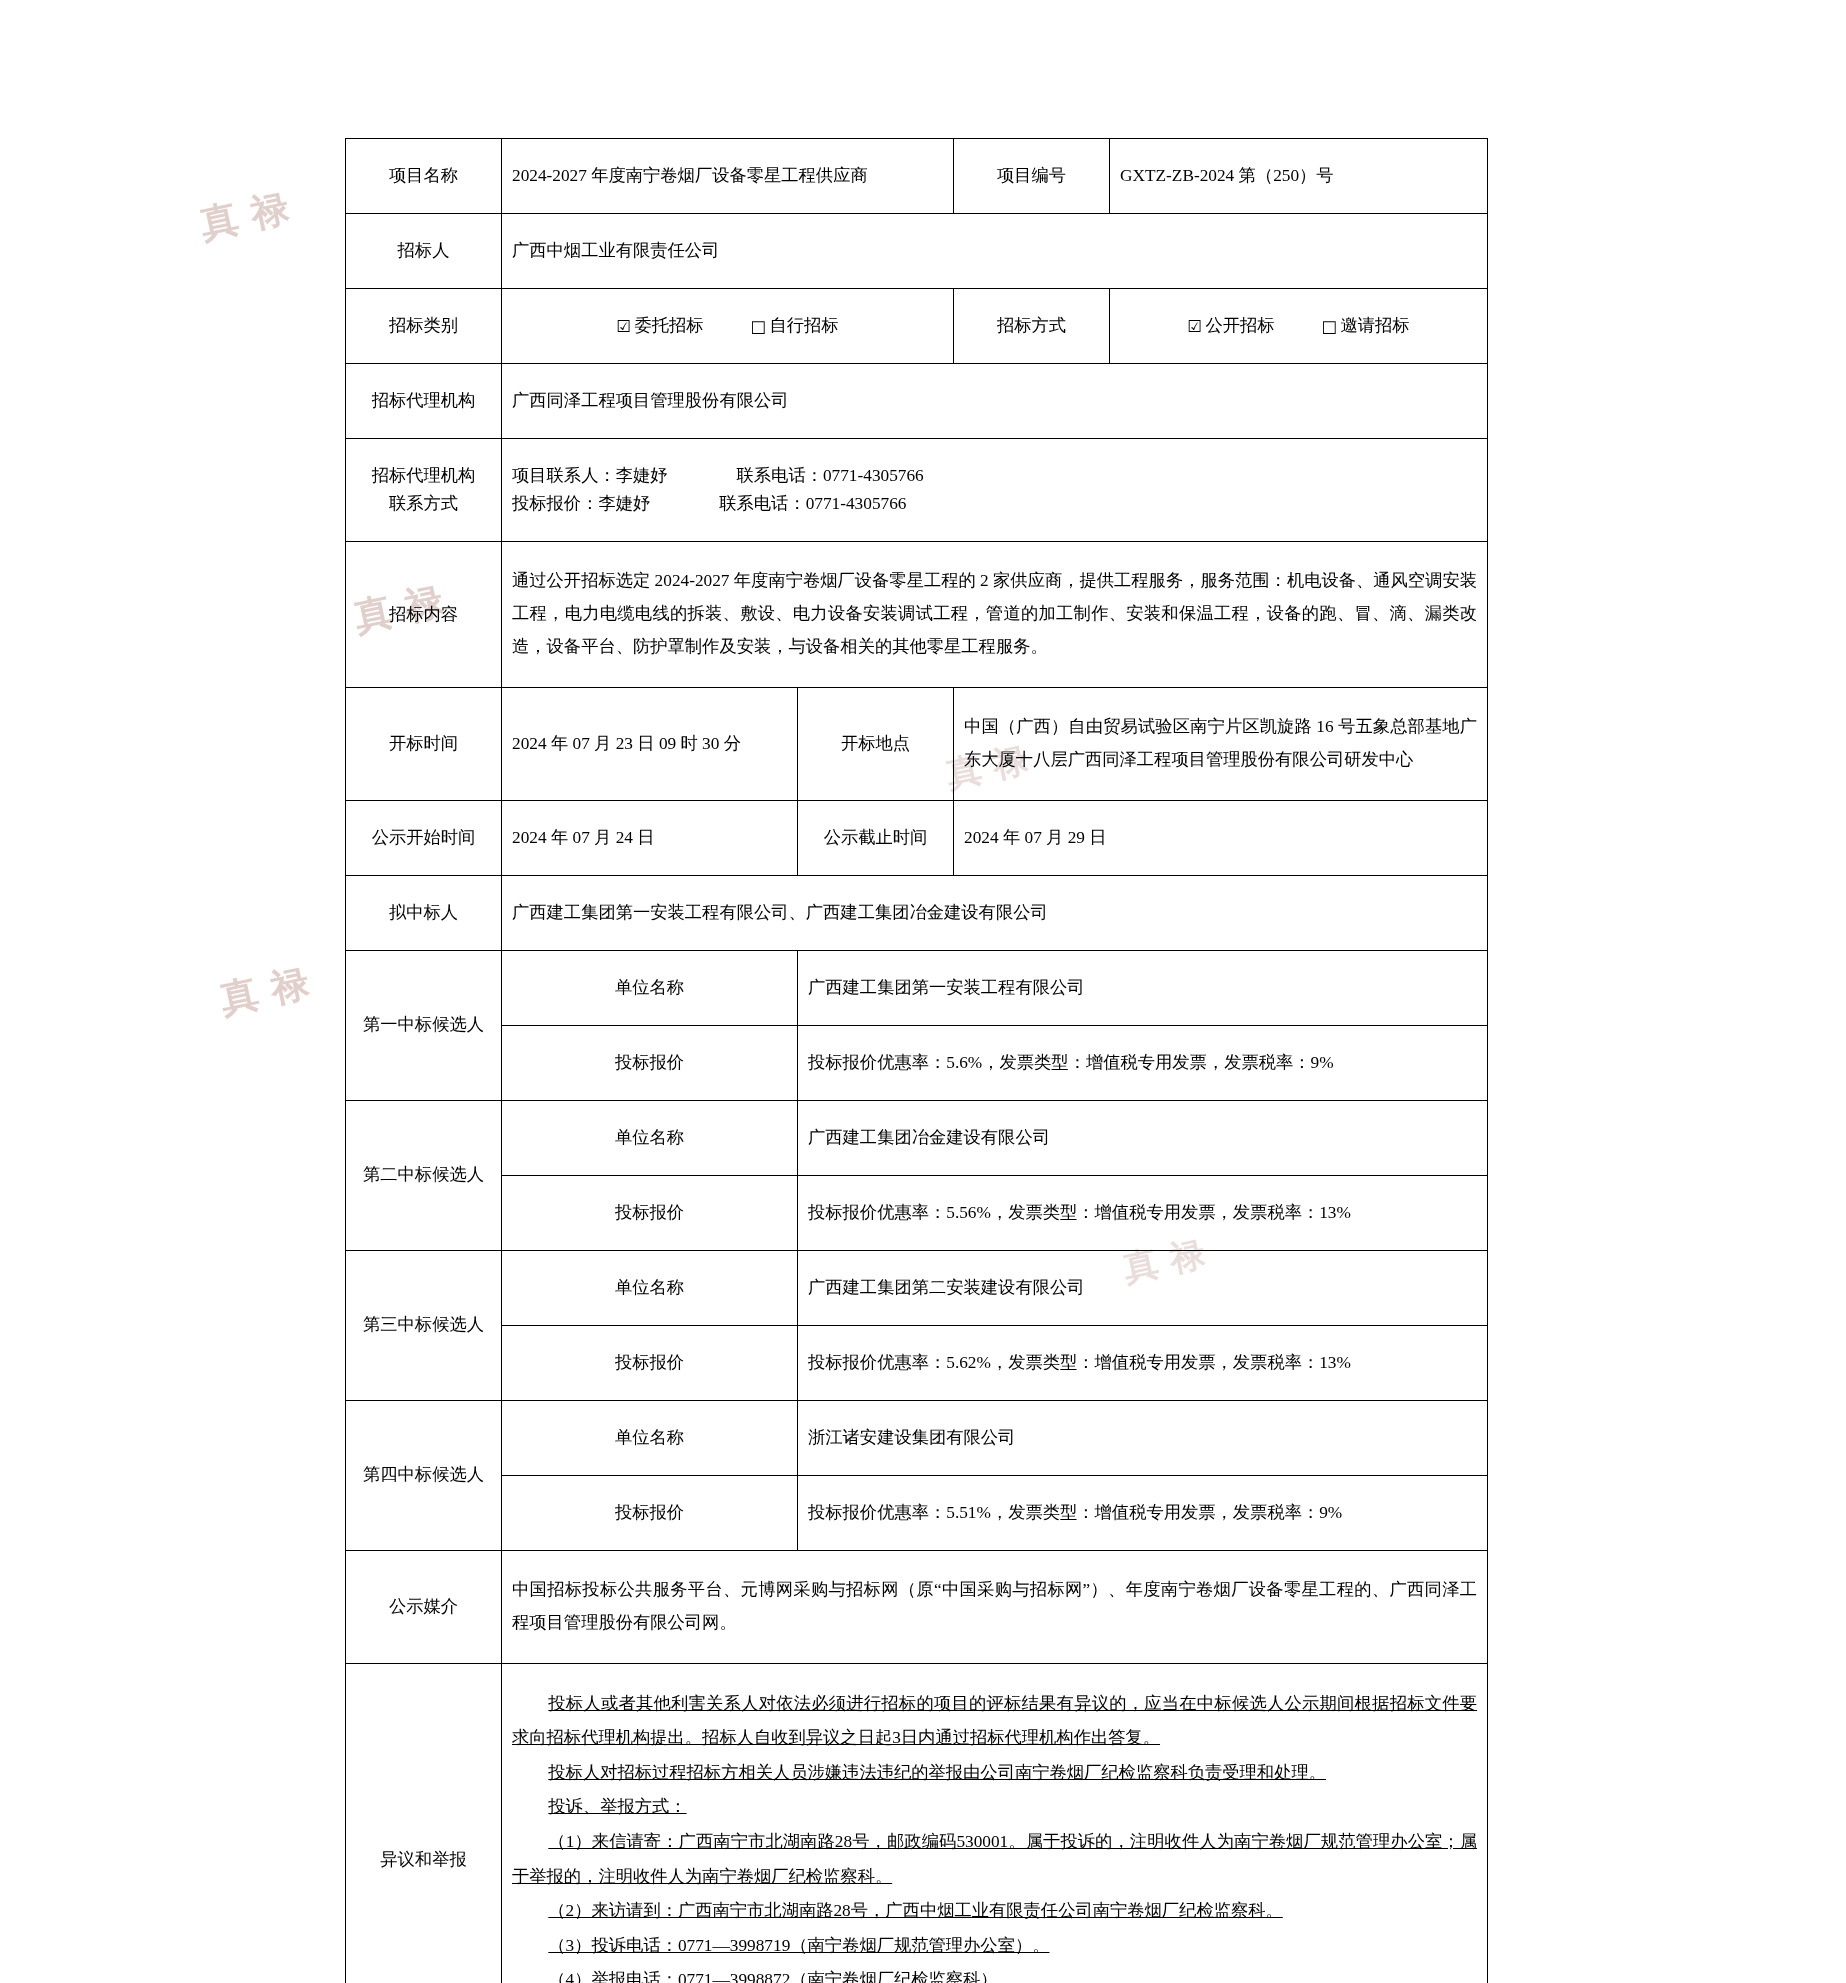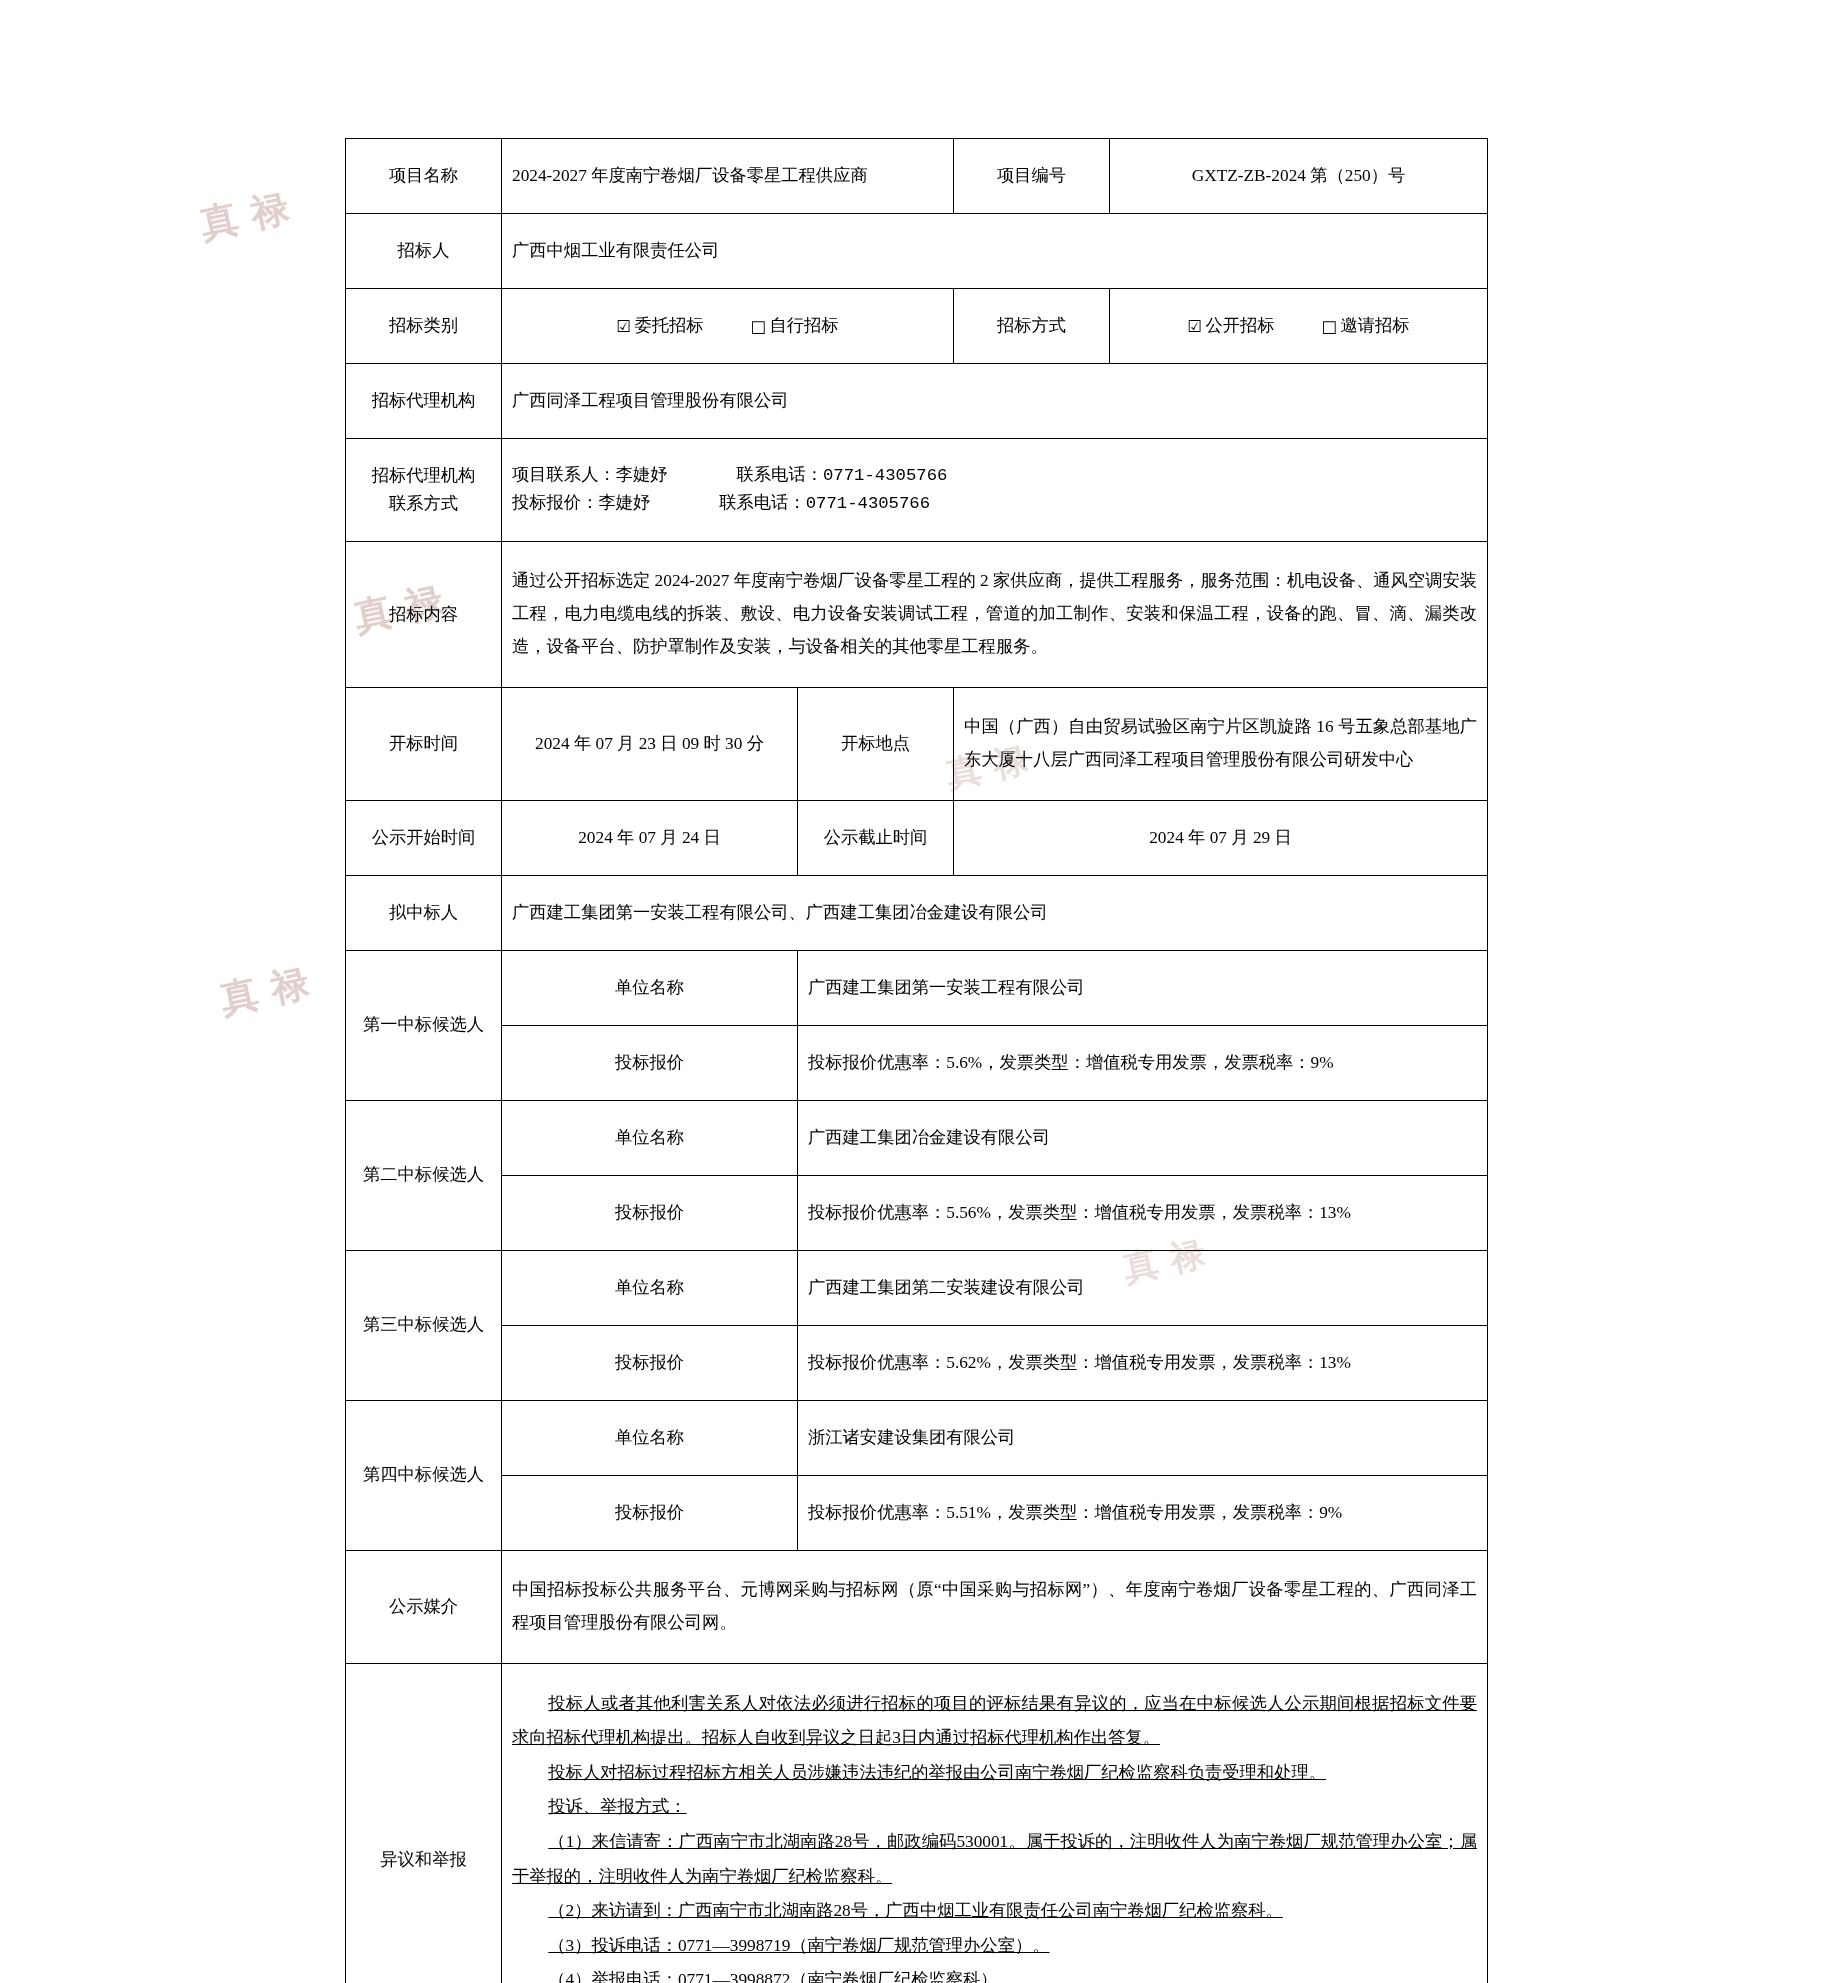--- a/index.html
+++ b/index.html
@@ -34,37 +34,37 @@
   .doc-table td {
     border: 1.2px solid #000000;
     padding: 23px 10px;
     vertical-align: middle;
     font-size: 17.3px;
   }
   .lbl {
     text-align: center;
     white-space: nowrap;
   }
-  .ctr { text-align: center; }
+  .ctr { text-align: left; }
   .just {
     text-align: justify;
     text-justify: inter-ideograph;
     line-height: 1.9;
   }
   .cell-pad { padding: 11.5px 13px; }
   .cb {
     display: inline-block;
     font-family: "DejaVu Sans", sans-serif;
     font-size: 16.4px;
     margin-right: 3.3px;
     vertical-align: -0.8px;
   }
   .opt { display: inline-block; margin: 0 21.4px; white-space: nowrap; }
   .opt-row { text-align: center; margin-top: 36px; }
-  .contact-line { white-space: nowrap; font-family: Liberation Mono, monospace; }
+  .contact-line { white-space: nowrap; }
   .contact-gap { display: inline-block; width: 69px; }
   .big-text p { margin: 0; }
   .big-text p.ind { text-indent: 2.1em; text-decoration: underline; }
   .notice-block { line-height: 2.0; padding: 15px 13px 18px 13px; }
   .stamp {
     position: absolute;
     color: #c9a9a4;
     font-family: "DejaVu Serif", serif;
     font-weight: bold;
     opacity: 0.55;

